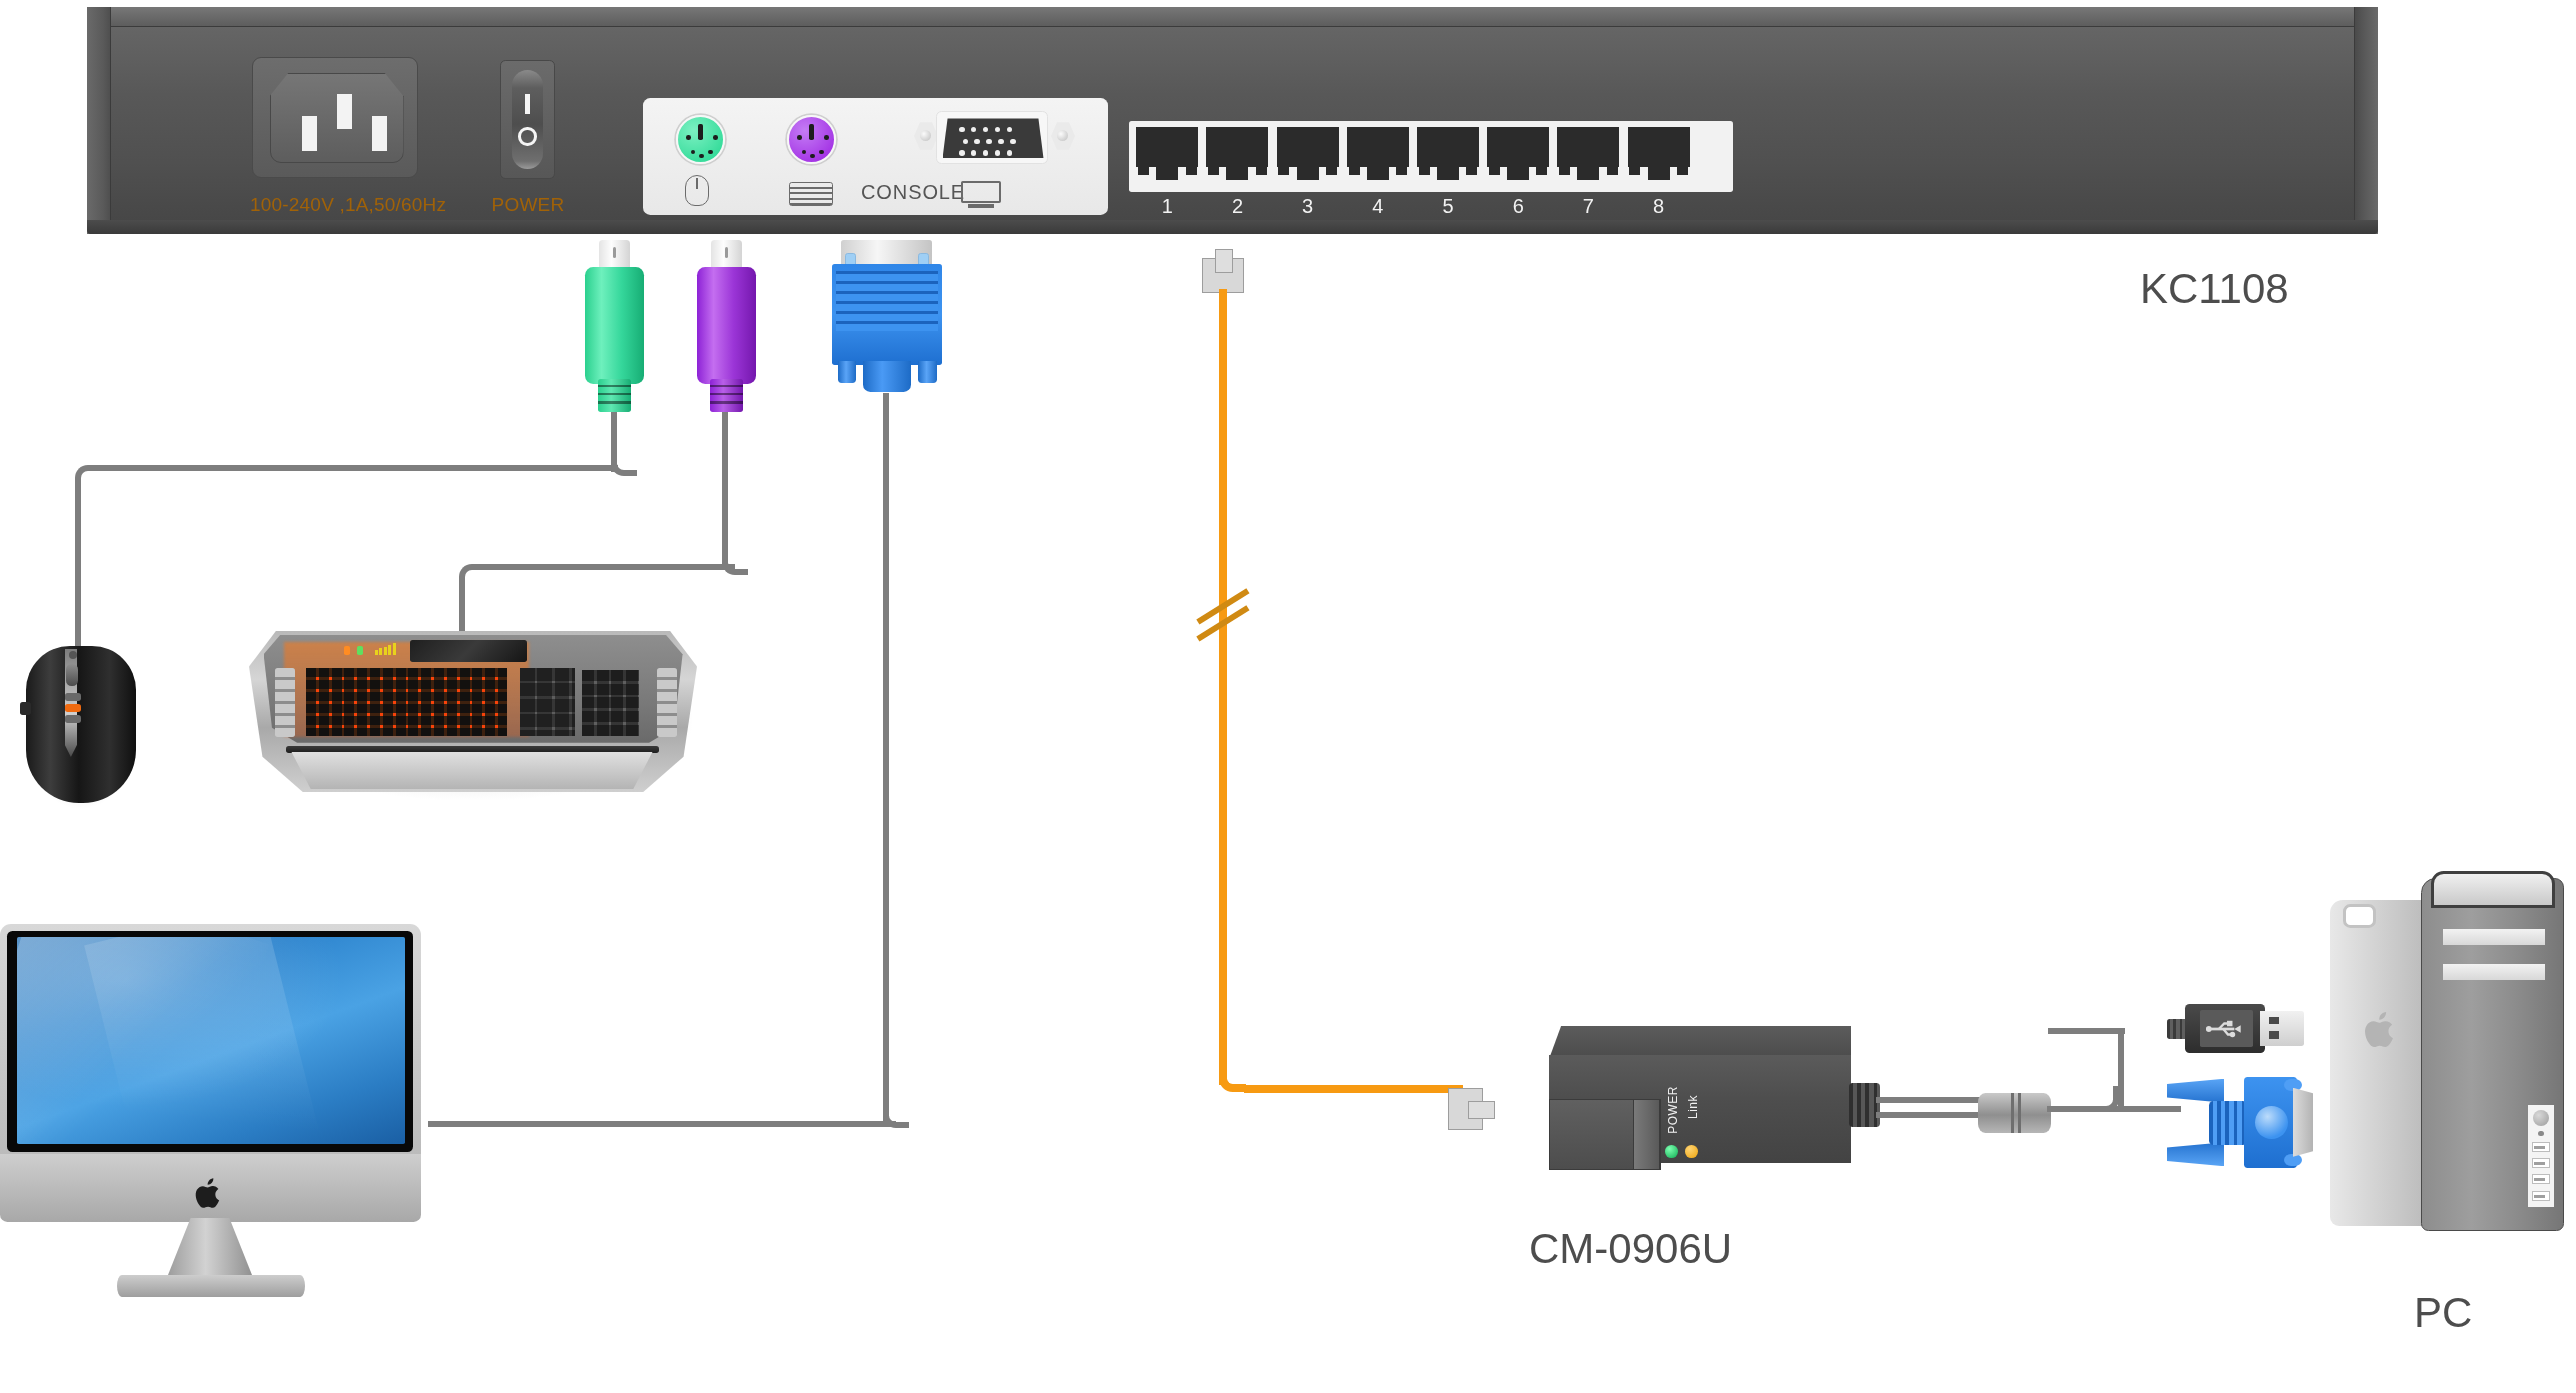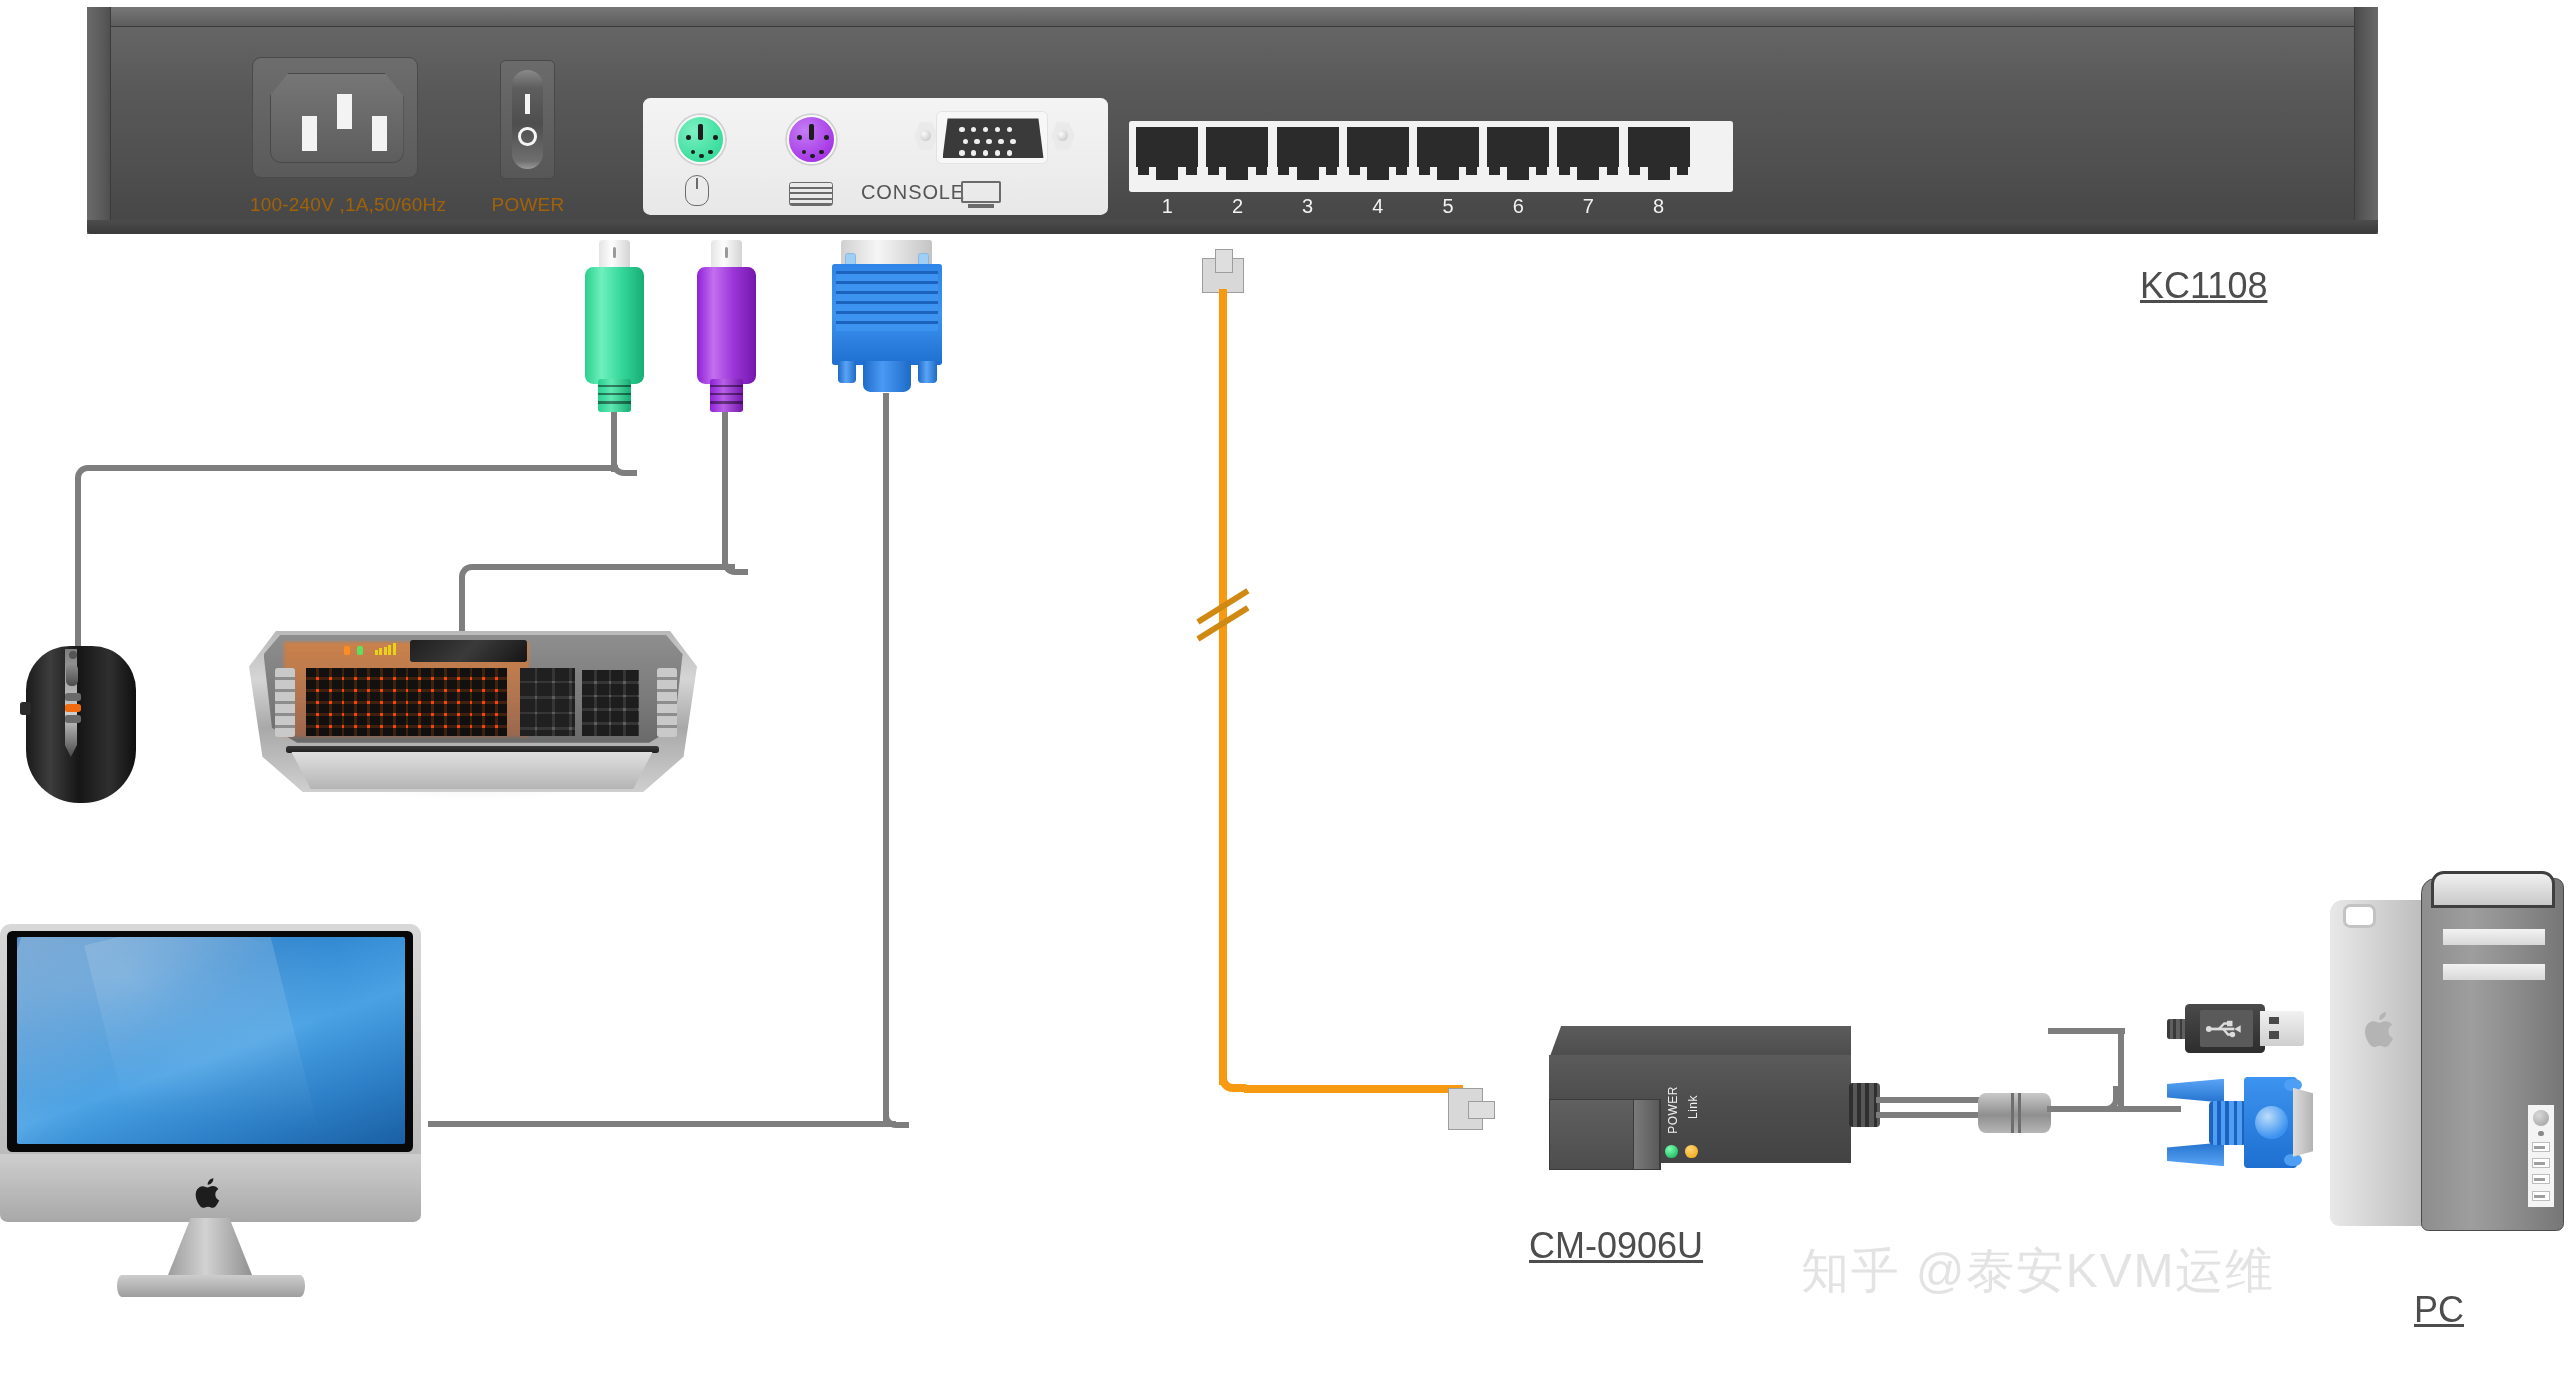--- a/index.html
+++ b/index.html
@@ -193,23 +193,22 @@
     display: flex; gap: 8.2px; padding: 0 7.3px;
   }
   #rj45-numbers span {
     width: 62px; text-align: center; color: #f2f2f2; font-size: 20px;
   }
 
   
   .diagram-label {
     position: absolute;
     color: #4d4d4d;
-    font-size: 36px;
+    font-size: 42px;
     white-space: nowrap;
-    text-decoration: underline;
   }
   #label-kc1108 { left: 2140px; top: 265px; }
   #label-cm0906u { left: 1529px; top: 1225px; }
   #label-pc { left: 2414px; top: 1289px; }
 
   #watermark {
     position: absolute; left: 1801px; top: 1239px;
     font-size: 48px; color: #e3e3e3;
     white-space: nowrap;
     letter-spacing: 1.8px;
@@ -943,16 +942,15 @@
       <div class="port p1"></div>
       <div class="port p2"></div>
       <div class="port p3"></div>
       <div class="port p4"></div>
     </div>
   </div>
 
   <div class="diagram-label" id="label-kc1108">KC1108</div>
   <div class="diagram-label" id="label-cm0906u">CM-0906U</div>
   <div class="diagram-label" id="label-pc">PC</div>
-  <div id="watermark">知乎 @泰安KVM运维</div>
 
 </div>
 
 
 </body></html>

